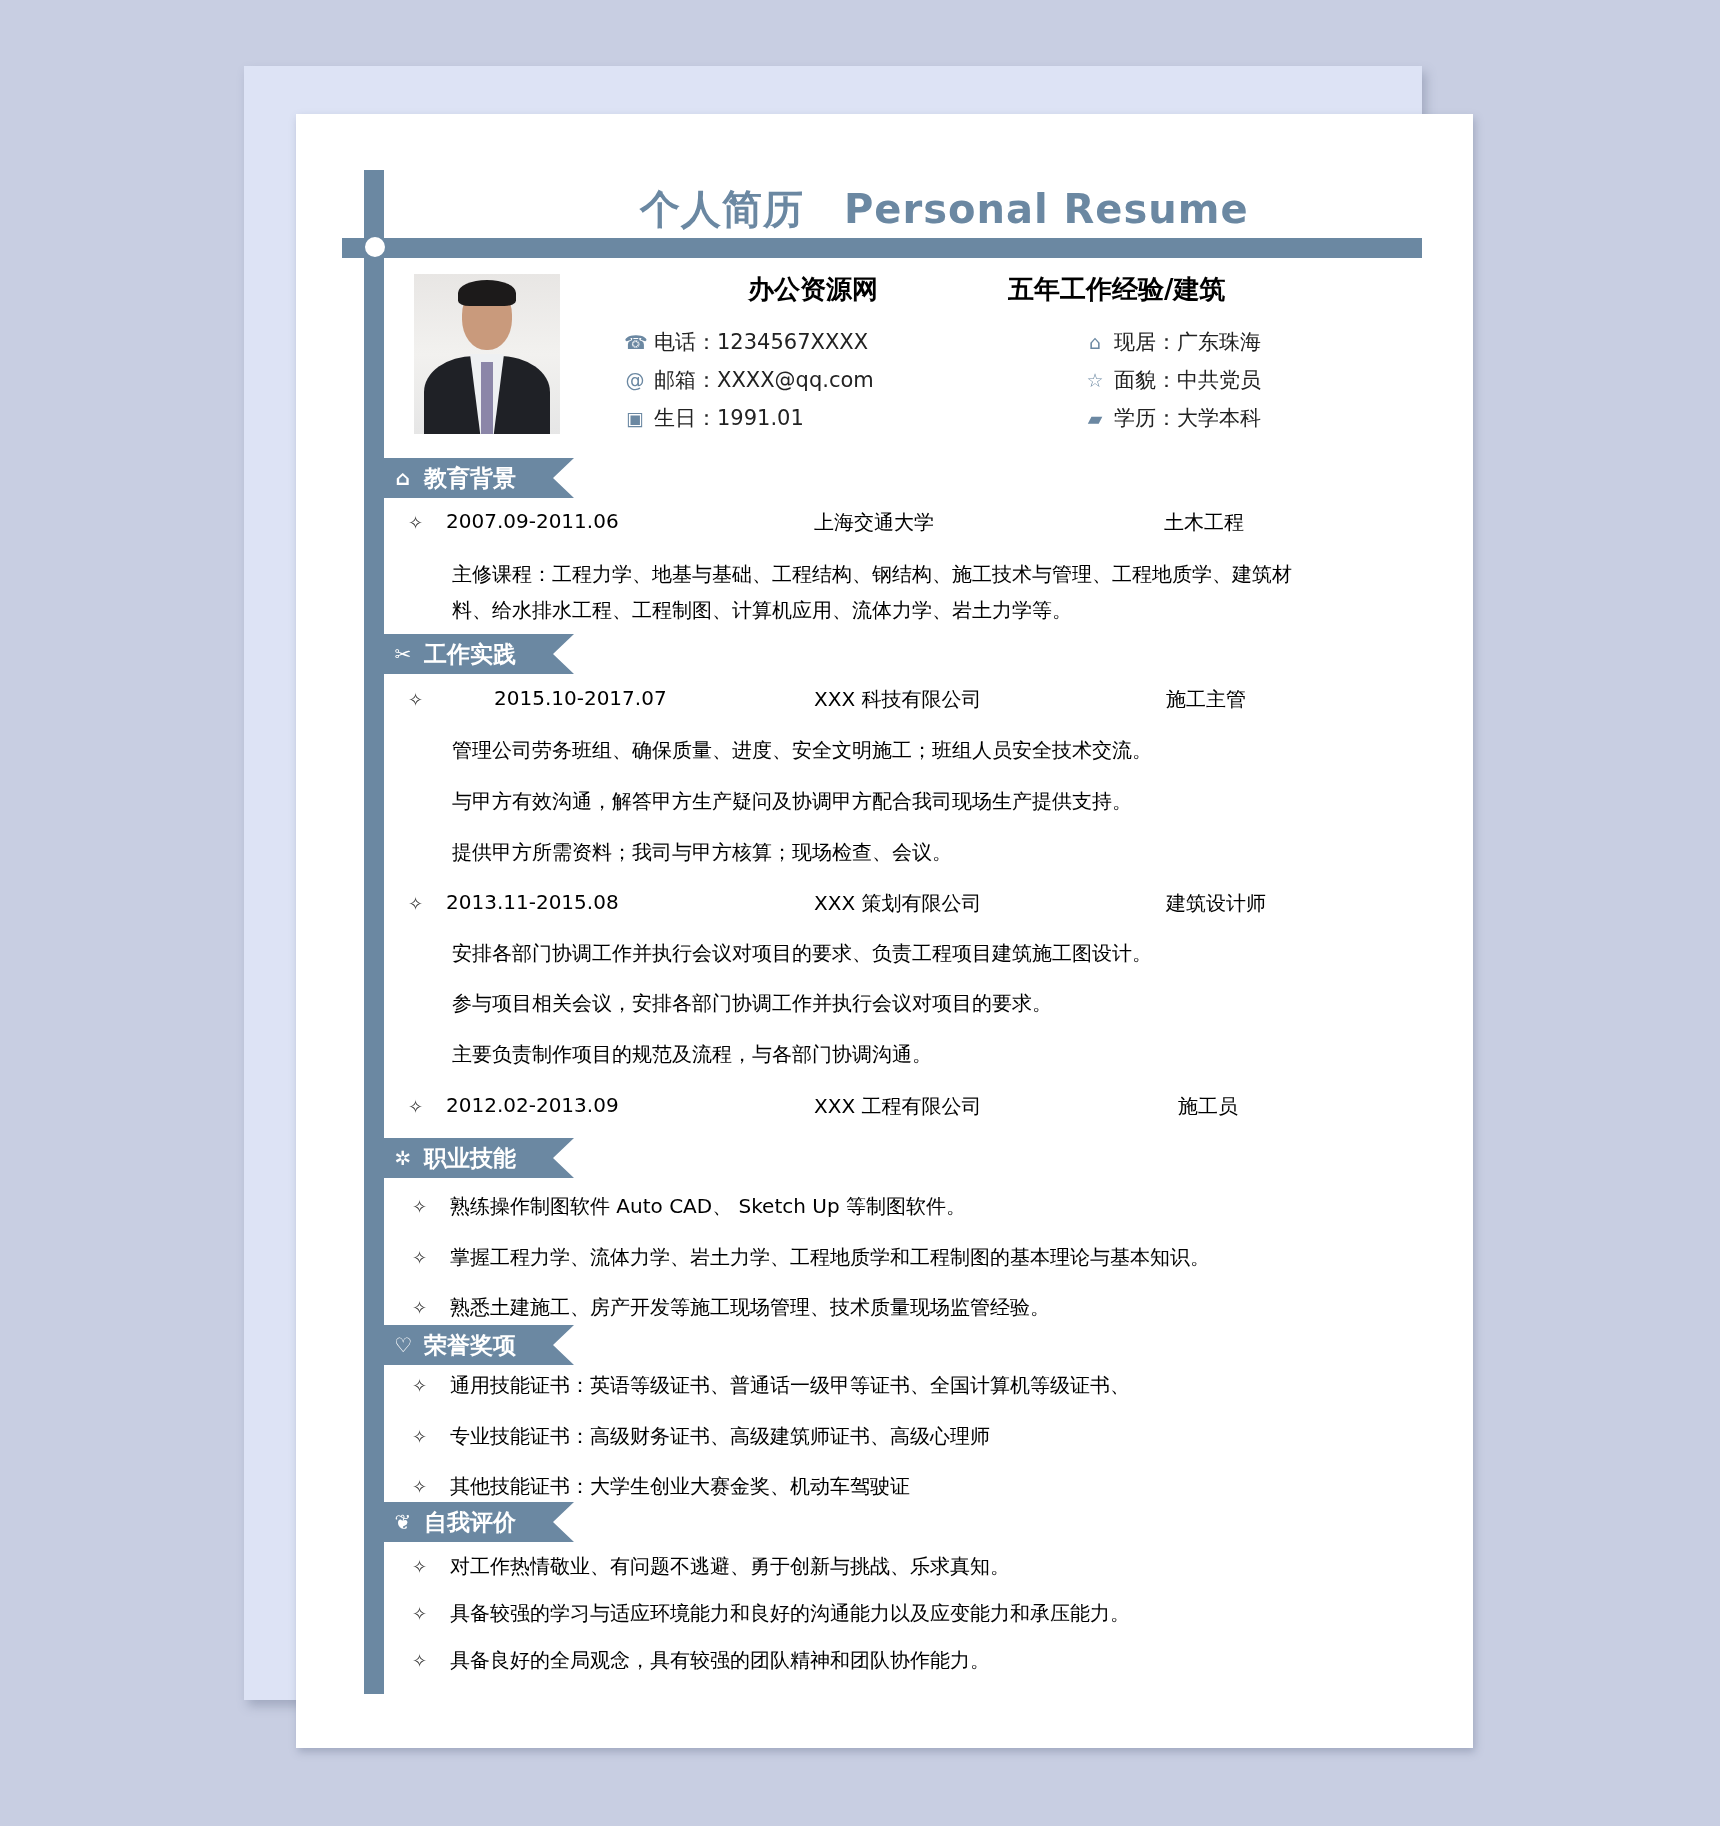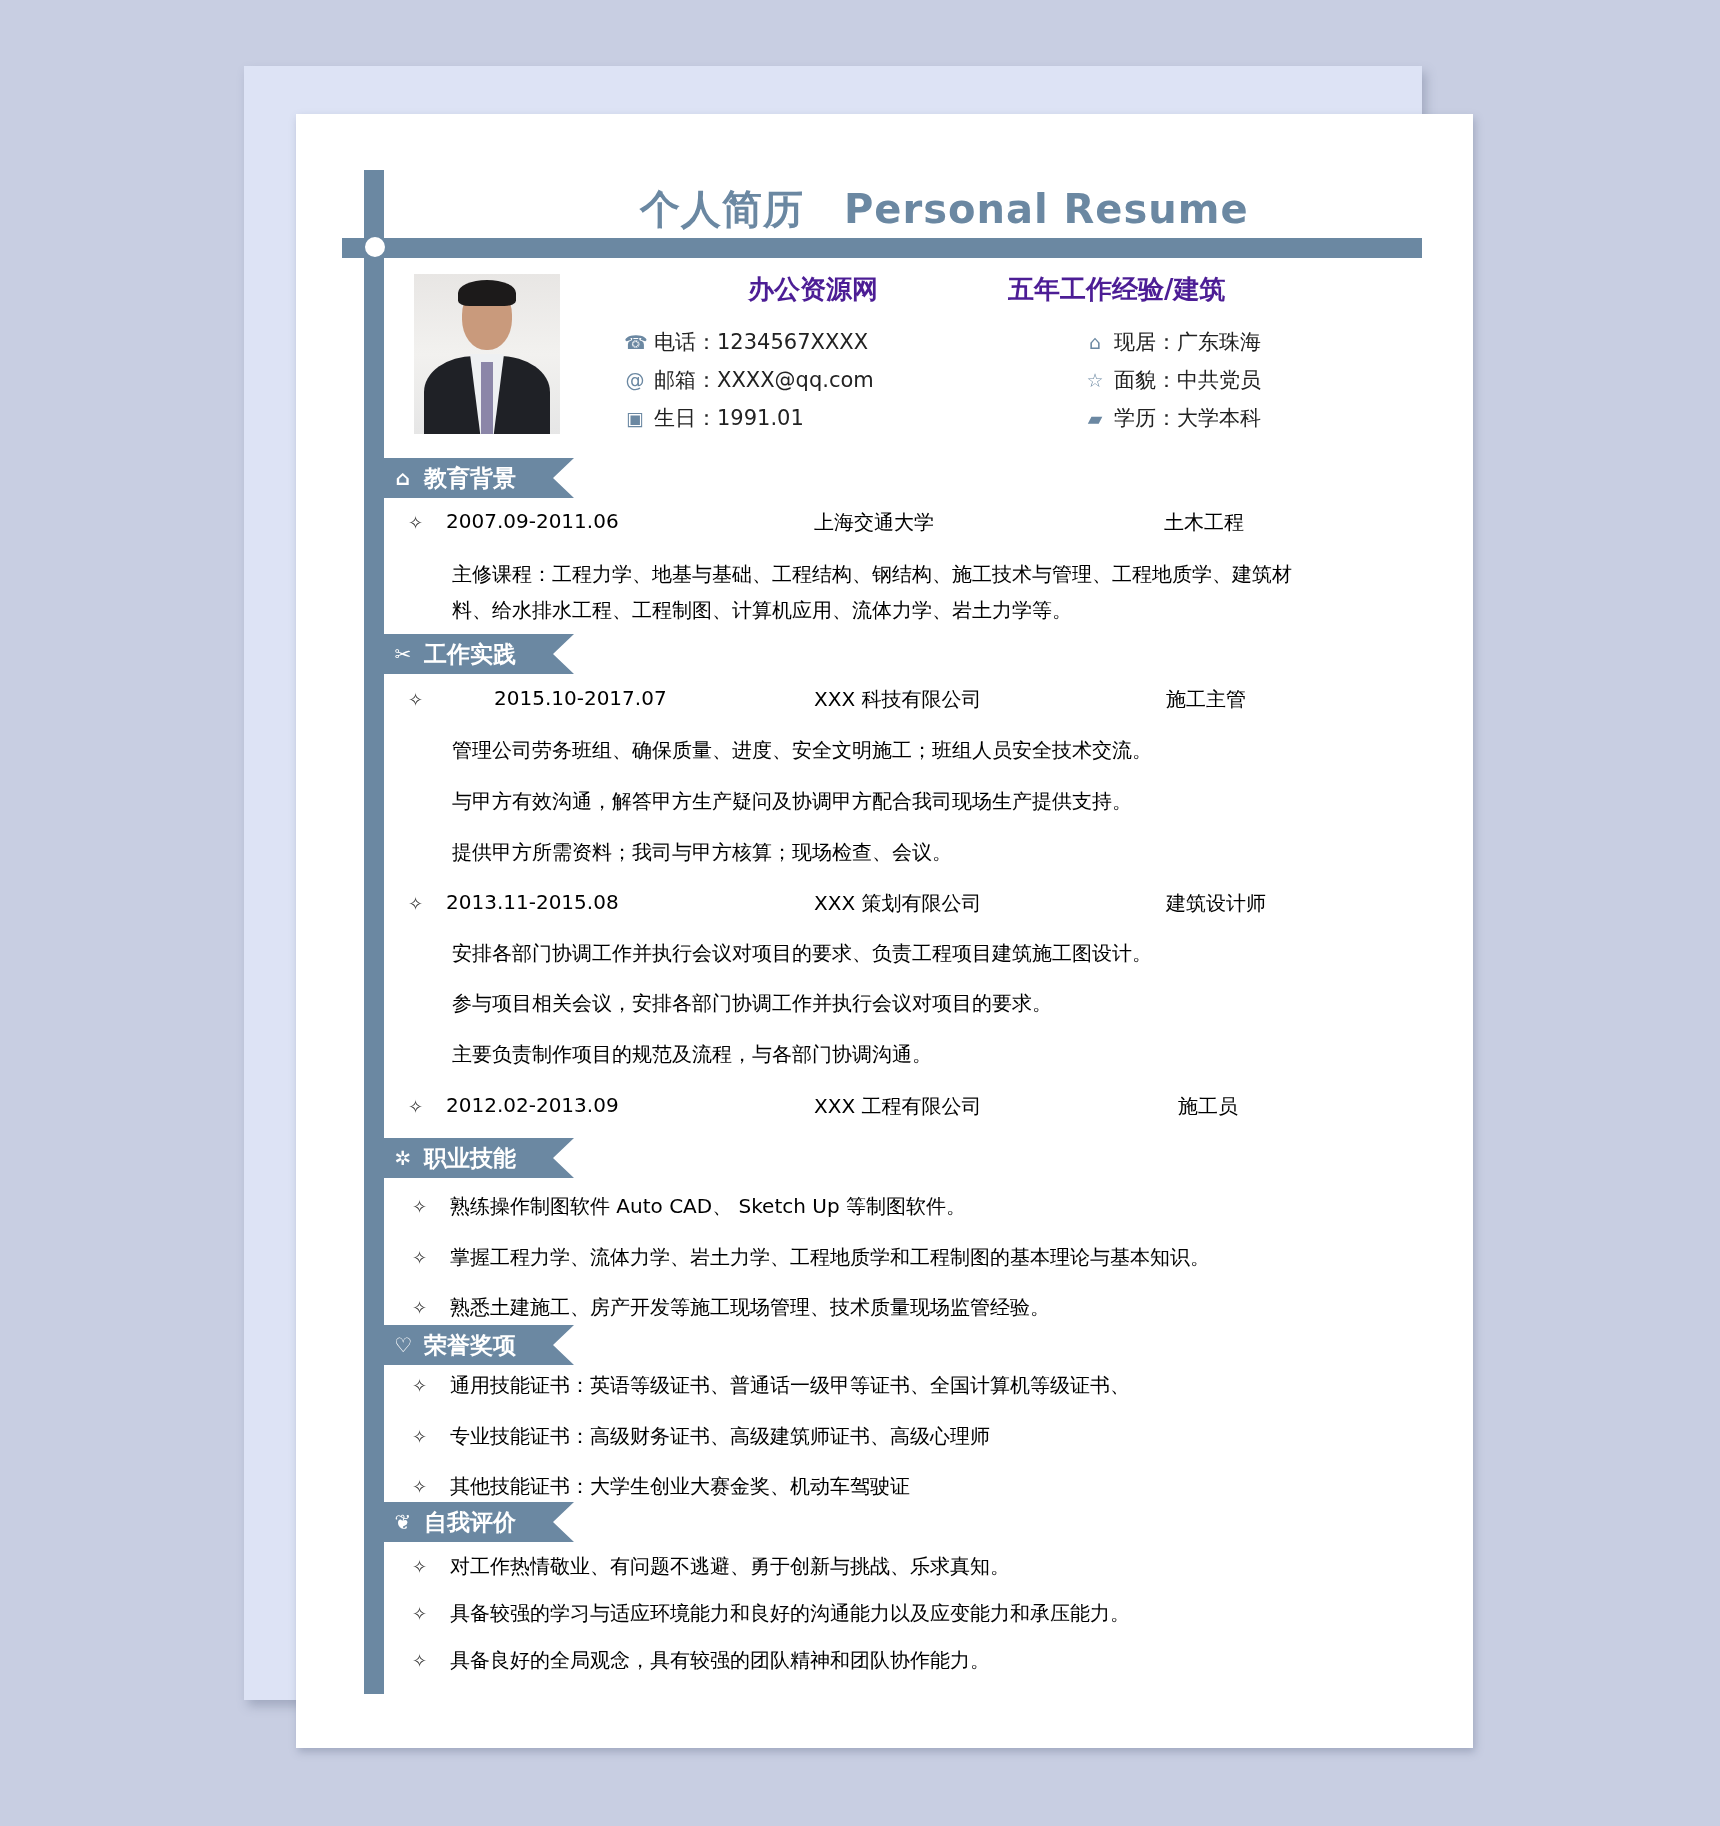--- a/index.html
+++ b/index.html
@@ -85,21 +85,21 @@
       clip-path: polygon(0 0, 100% 0, 70% 100%, 30% 100%);
     }
     .photo .tie {
       position: absolute; left: 67px; top: 88px;
       width: 12px; height: 72px;
       background: #8b86a8;
     }
 
     .name-line {
       position: absolute; top: 272px;
-      font-size: 26px; font-weight: bold; color: #4c1d95;
+      font-size: 26px; font-weight: bold; color: #000000;
       white-space: nowrap;
     }
     .info {
       position: absolute;
       font-size: 21px; color: #222; white-space: nowrap;
       display: flex; align-items: center;
     }
     .info .ico {
       width: 22px; display: inline-block; text-align: center;
       color: #6b88a2; font-size: 19px; margin-right: 8px;

